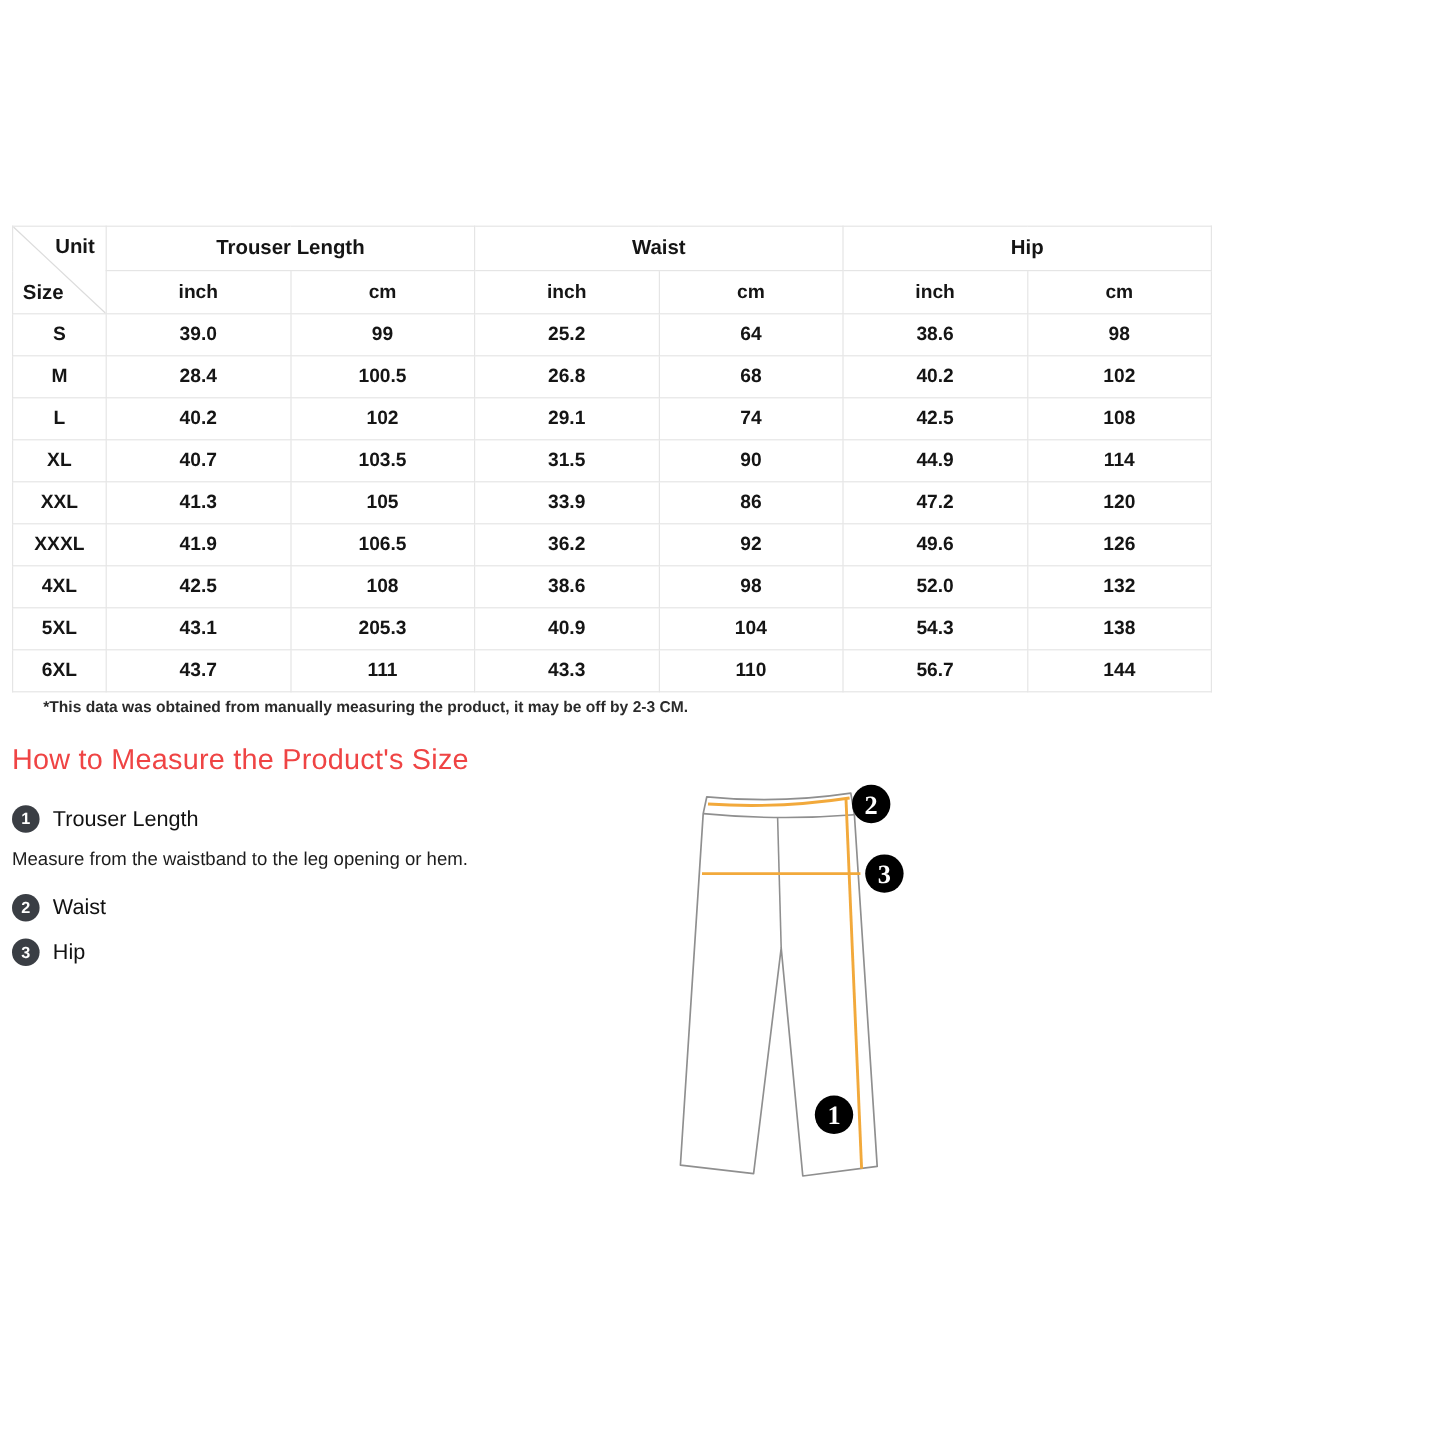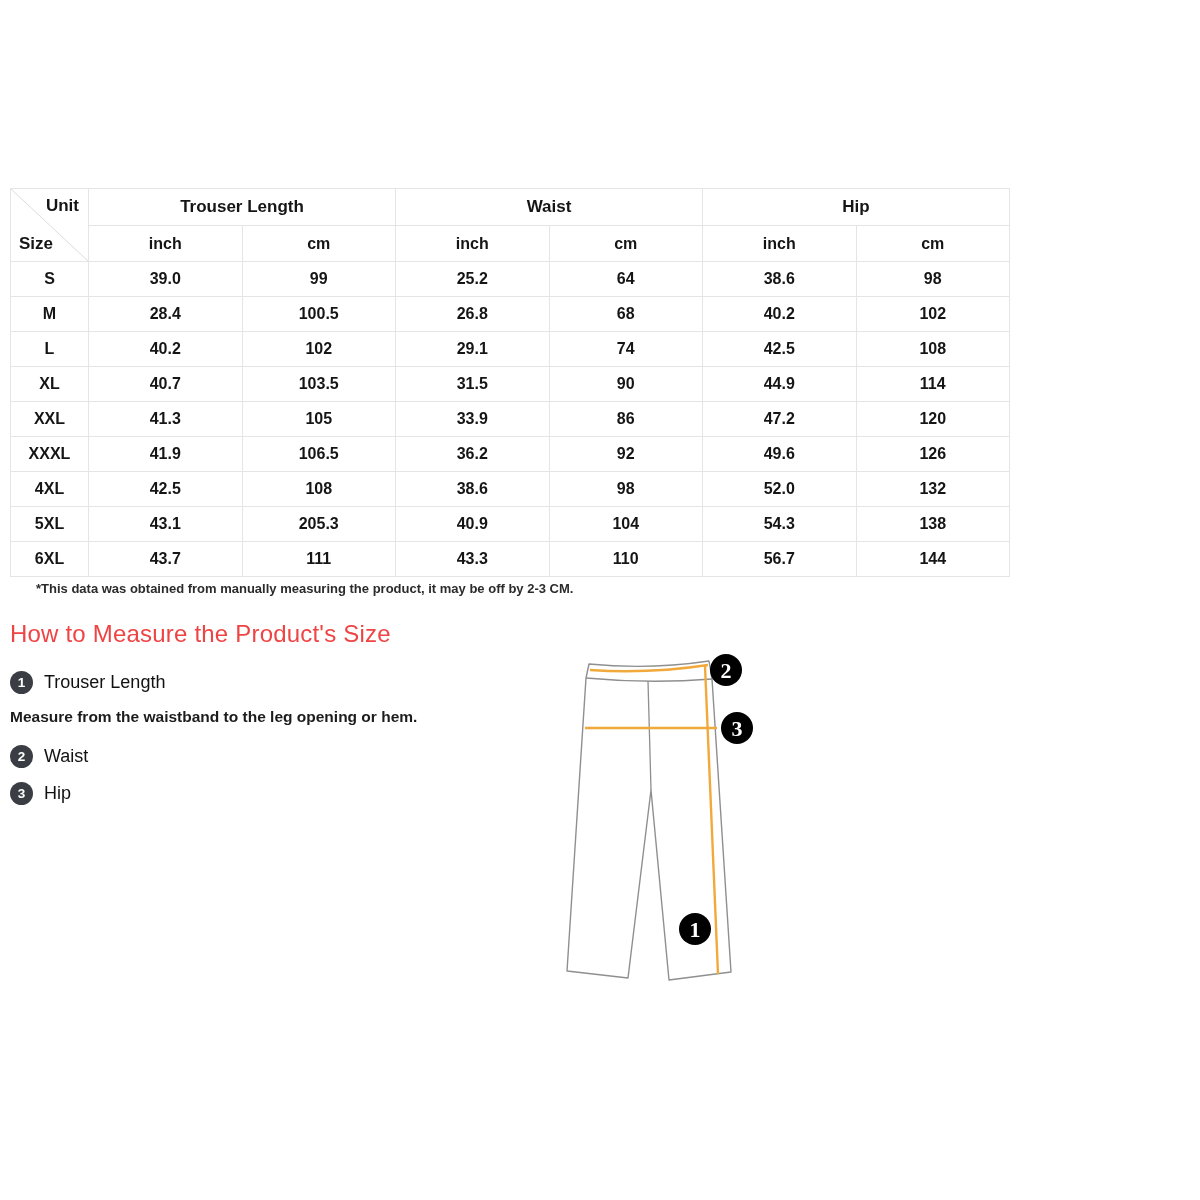--- a/index.html
+++ b/index.html
@@ -52,21 +52,21 @@
   .step-head { display: flex; align-items: center; gap: 11px; height: 24px; margin-bottom: 13px; }
   .step-badge {
     width: 23px; height: 23px; border-radius: 50%;
     color: #ffffff; font-size: 13.5px; font-weight: 600;
     display: flex; align-items: center; justify-content: center;
     flex: 0 0 23px;
   }
   .step-label { font-size: 18px; color: #111111; }
   .step-desc {
     font-size: 15.5px; line-height: 20px; color: #1c1c1c;
-    margin: 0 0 17px 0; max-width: 410px; font-weight: 700;
+    margin: 0 0 17px 0; max-width: 410px; font-weight: 400;
   }
 
   
   .pants-diagram { position: absolute; left: 530px; top: 640px; }
   .pants-diagram .badge-num {
     font-family: "Liberation Serif", serif;
     font-size: 22px; font-weight: 700;
     text-anchor: middle;
   }
 </style>

